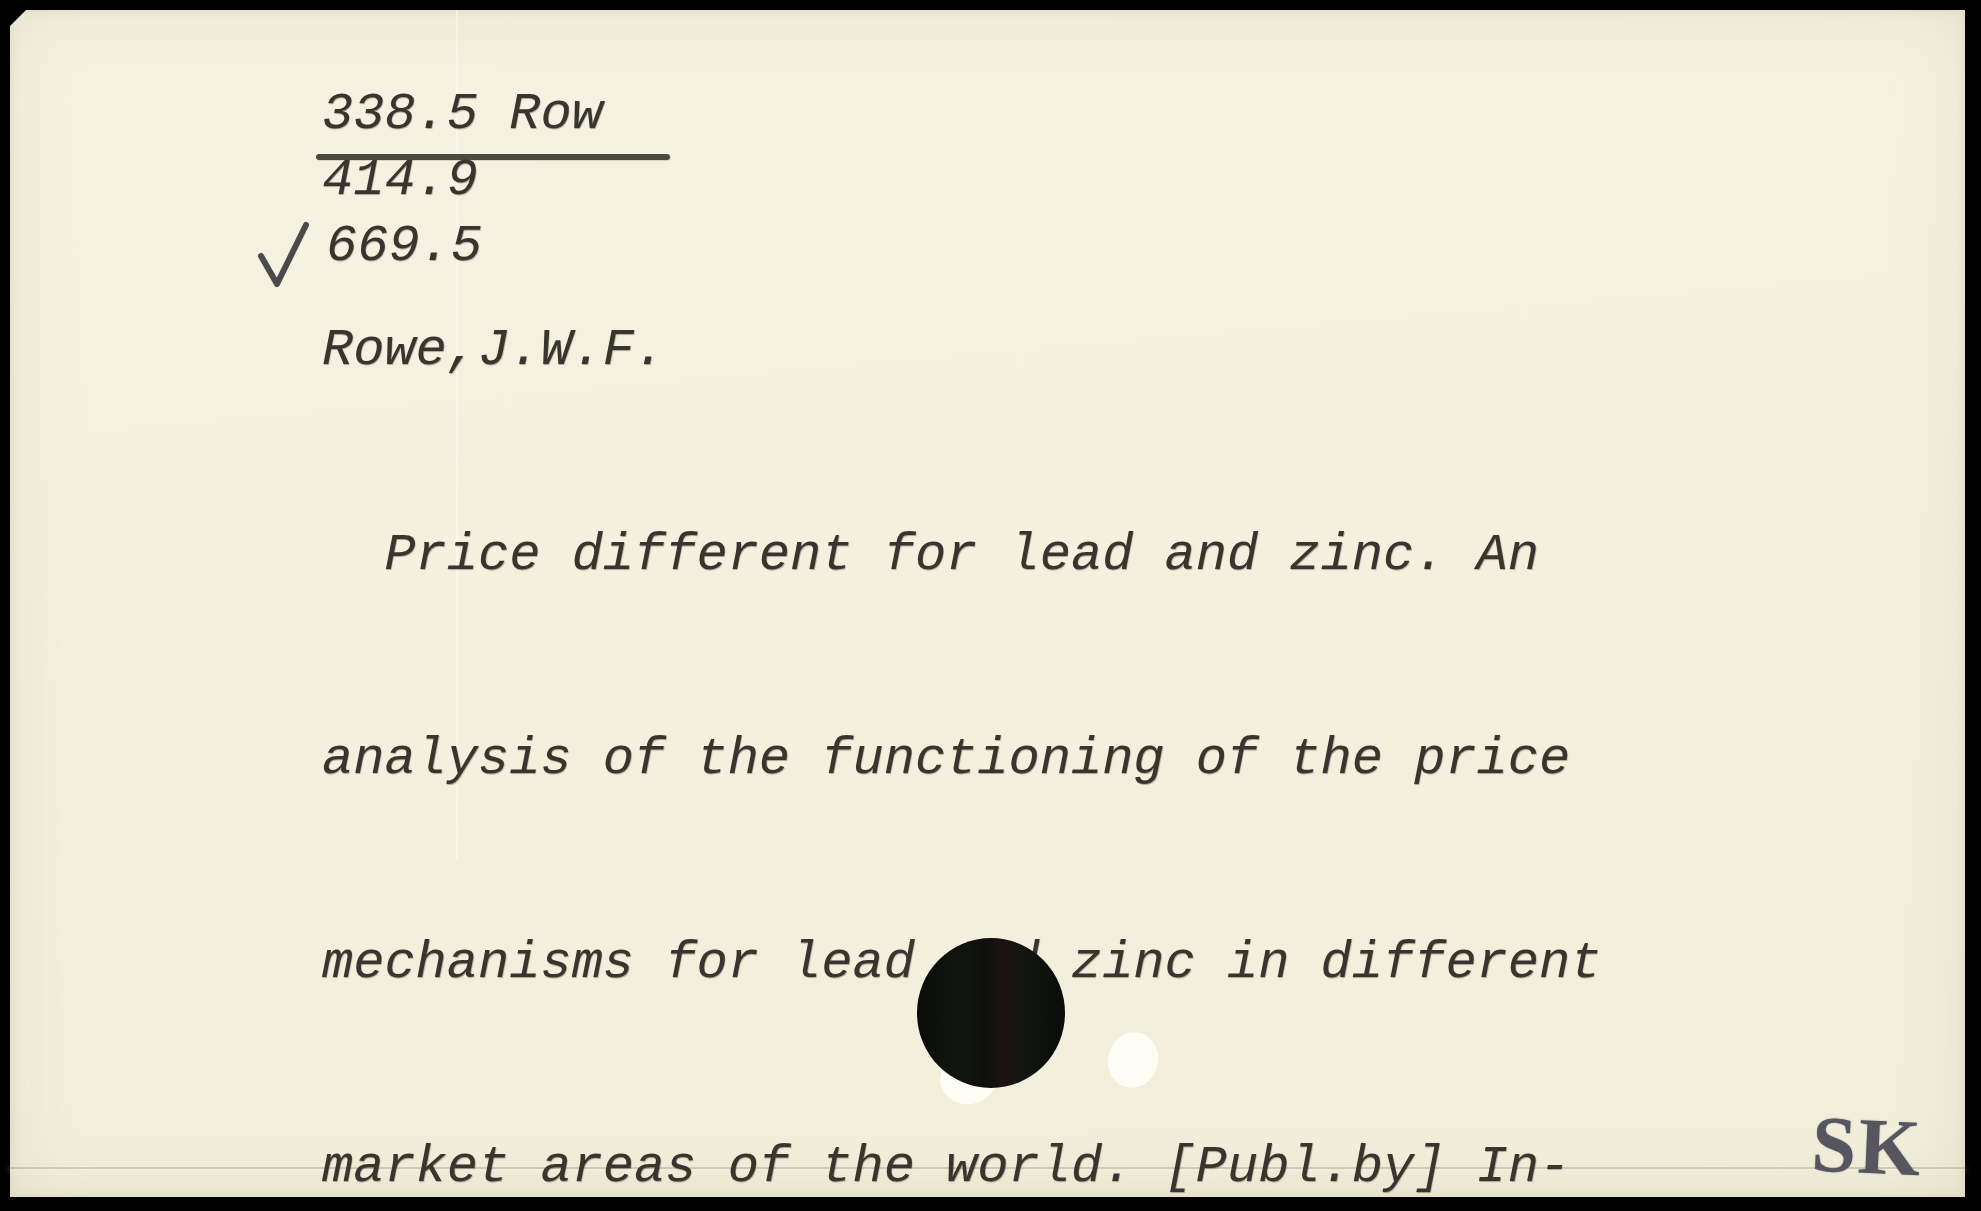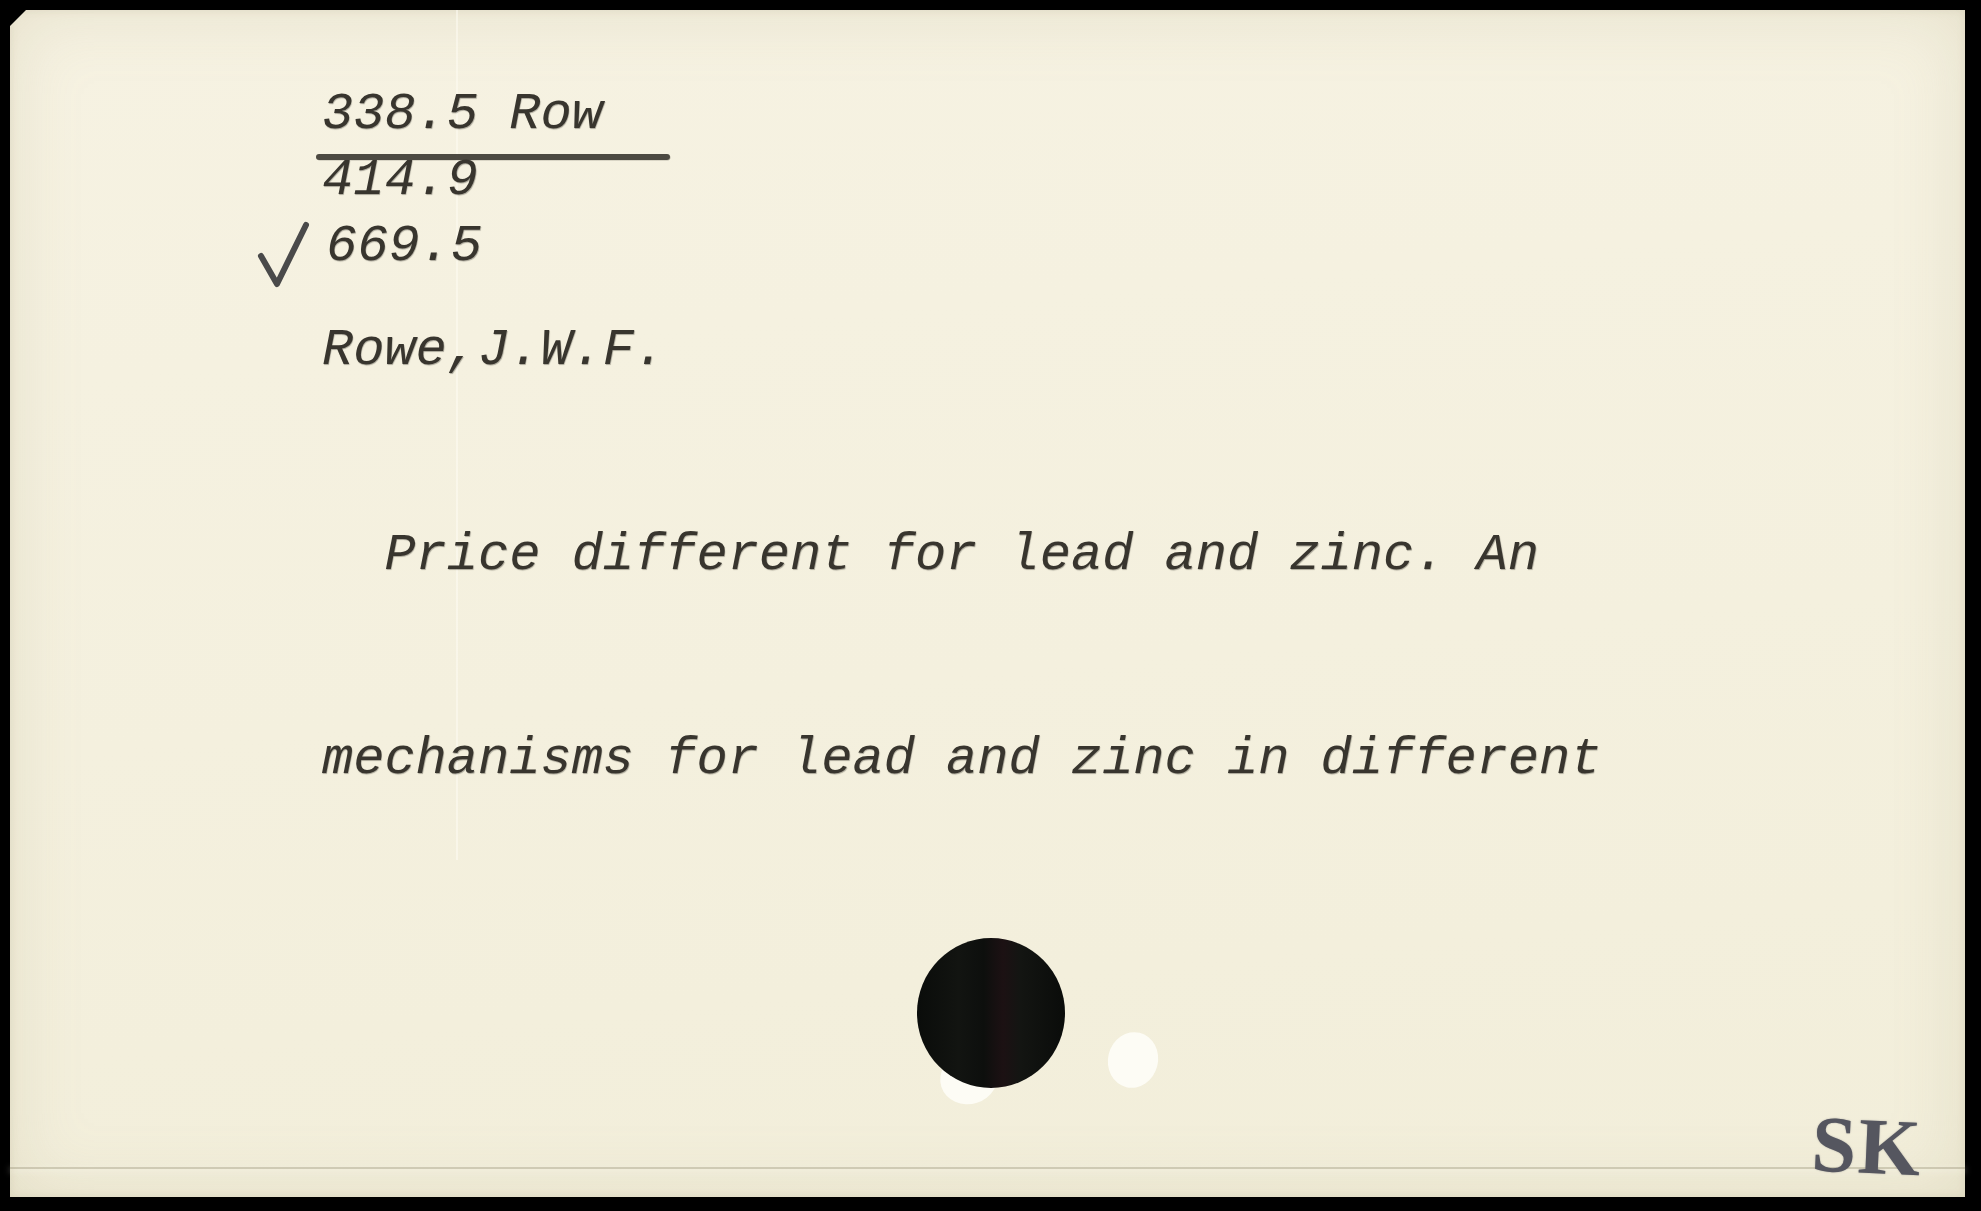--- a/index.html
+++ b/index.html
@@ -97,21 +97,23 @@
     <svg viewBox="0 0 56 72" fill="none" xmlns="http://www.w3.org/2000/svg">
       <polyline points="5,36 21,64 50,5" stroke="#4a4a4a" stroke-width="6" stroke-linecap="round" stroke-linejoin="round" fill="none"></polyline>
     </svg>
   </div>
   <div class="typewriter call-3">669.5</div>
 
   <div class="typewriter author">Rowe,J.W.F.</div>
 
   <div class="typewriter para">
     <div>  Price different for lead and zinc. An</div>
+    <div>analysis of the functioning of the price</div>
     <div>mechanisms for lead and zinc in different</div>
+    <div>market areas of the world. [Publ.by] In-</div>
     
     
   </div>
 
   <div class="tear tear-left"></div>
   <div class="tear tear-right"></div>
   <div class="punch-hole"></div>
 
   <div class="stamp">SK</div>
 

